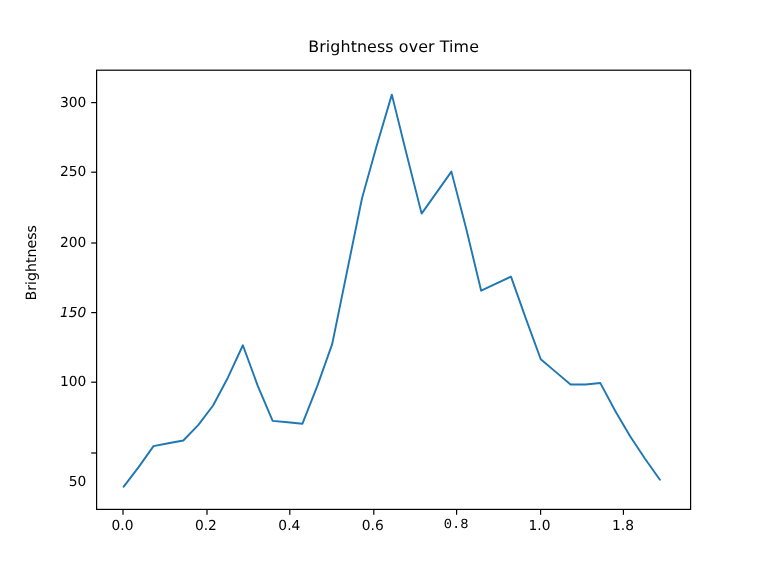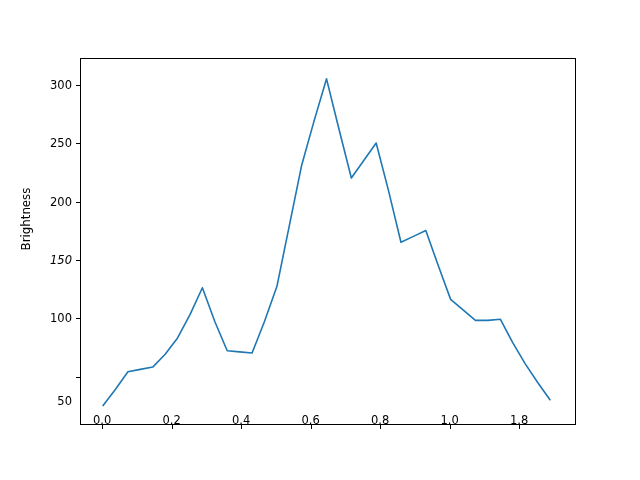--- a/index.html
+++ b/index.html
@@ -75,21 +75,21 @@
     top: 6px;
     text-align: center;
     font-size: 11.5px;
     color: #000000;
     white-space: nowrap;
     transform: translateX(-50%);
   }
   #x-tick-labels {
     position: absolute;
     left: 0px;
-    top: 407px;
+    top: 425px;
     width: 600px;
     height: 24px;
   }
   .tick-mark-x {
     position: absolute;
     top: 425px;
     width: 1.1px;
     height: 4px;
     background: #000000;
   }
@@ -112,20 +112,21 @@
     color: #000000;
     transform: rotate(-90deg);
     transform-origin: center center;
   }
 </style>
 </head>
 <body>
 
 <div id="figure">
 
+  <div id="chart-title">Brightness over Time</div>
 
   <div id="ylabel">Brightness</div>
 
   <div id="y-tick-labels">
       <div class="tick-label-y" style="top: 318.572px; margin-top: 24px;">50</div>
       <div class="tick-label-y" style="top: 260.226px;">100</div>
       <div class="tick-label-y" style="top: 201.879px; font-style: italic;">150</div>
       <div class="tick-label-y" style="top: 143.533px; margin-left: 40px;">200</div>
       <div class="tick-label-y" style="top: 85.186px;">250</div>
       <div class="tick-label-y" style="top: 26.8394px;">300</div>
@@ -135,21 +136,21 @@
     <svg id="plot-svg" viewBox="0 0 496 367" preserveAspectRatio="none">
       <polyline id="data-line" fill="none" stroke="#1f77b4" stroke-width="1.6" stroke-linejoin="round" stroke-linecap="round" points="22.10,346.58 34.51,330.24 46.92,312.74 59.32,310.40 71.77,308.07 84.17,295.23 96.58,278.90 108.99,255.56 121.39,228.72 133.80,262.56 146.21,291.73 158.65,292.90 171.06,294.07 183.46,262.56 195.87,227.55 208.28,166.87 220.68,106.19 233.09,61.85 245.53,19.84 257.94,70.02 270.35,119.03 282.75,101.52 295.16,84.02 307.57,131.86 319.97,183.21 332.42,177.37 344.82,171.54 357.23,206.55 369.64,240.39 382.04,250.89 394.45,261.39 406.86,261.39 419.30,260.23 431.71,283.56 444.11,304.57 456.52,323.24 468.93,340.74"></polyline>
     </svg>
   </div>
 
   <div id="x-tick-labels">
       <div class="tick-label-x" style="left: 102.103px;">0.0</div>
       <div class="tick-label-x" style="left: 171.61px;">0.2</div>
       <div class="tick-label-x" style="left: 241.117px;">0.4</div>
       <div class="tick-label-x" style="left: 310.623px;">0.6</div>
-      <div class="tick-label-x" style="left: 380.13px;">0.8</div>
+      <div class="tick-label-x" style="left: 380.13px; font-family: Liberation Mono, monospace;">0.8</div>
       <div class="tick-label-x" style="left: 449.637px;">1.0</div>
       <div class="tick-label-x" style="left: 519.143px;">1.8</div>
     </div>
 
 
 <div class="tick-mark-y" style="top: 376.572px;"></div>
     <div class="tick-mark-y" style="top: 318.226px;"></div>
     <div class="tick-mark-y" style="top: 259.879px;"></div>
     <div class="tick-mark-y" style="top: 201.533px;"></div>
     <div class="tick-mark-y" style="top: 143.186px;"></div>

